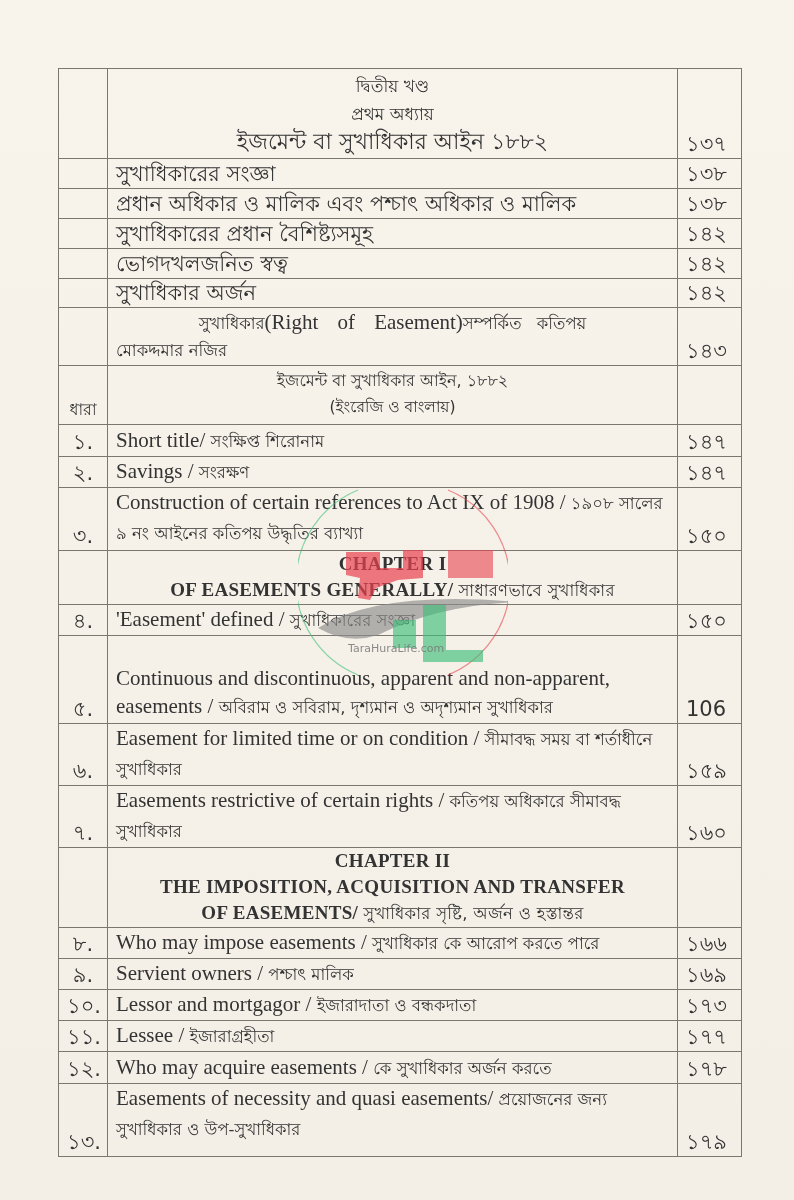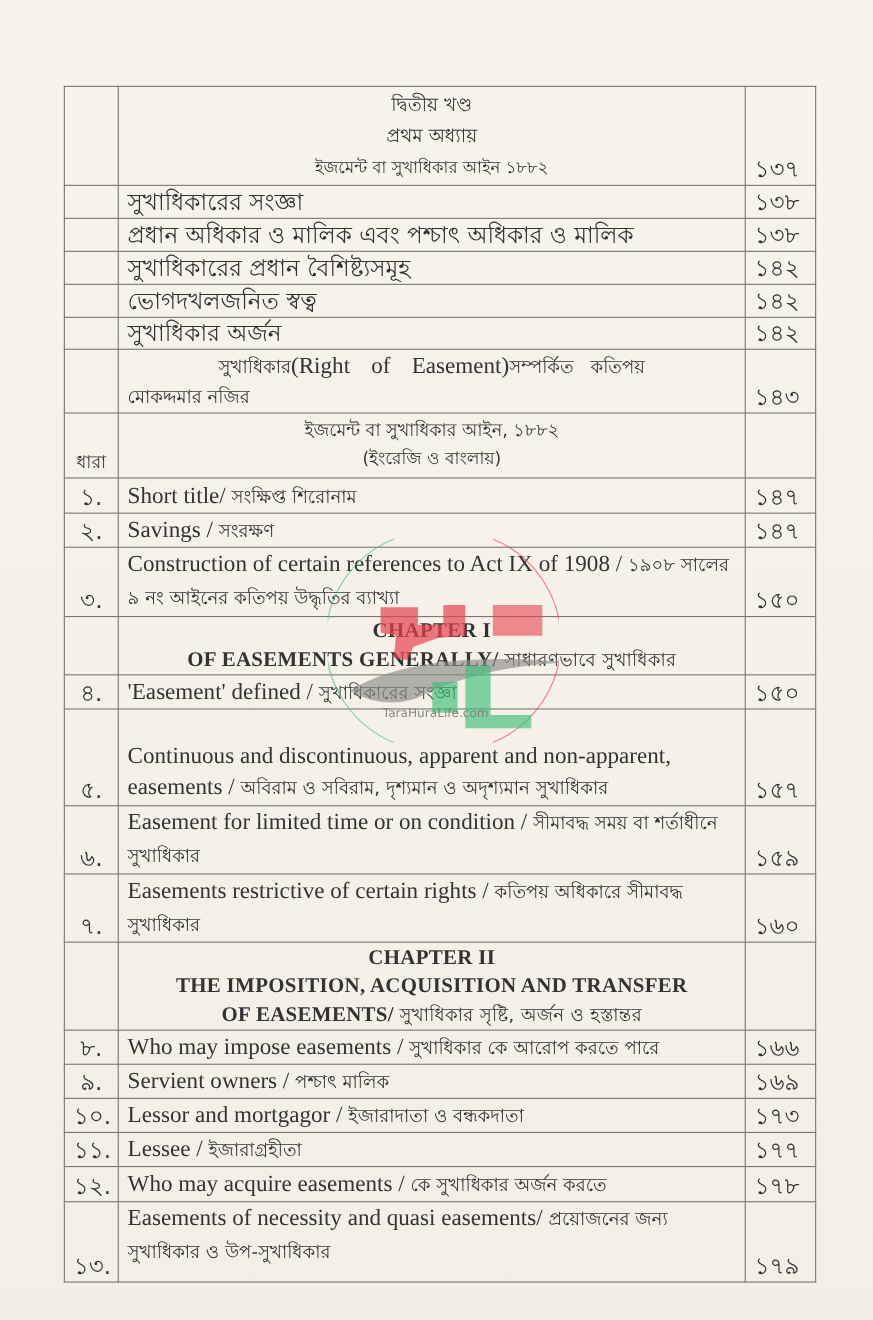--- a/index.html
+++ b/index.html
@@ -7,21 +7,21 @@
     width:794px; height:1200px; overflow:hidden; position:relative;
     background:#f7f3ea;
     font-family: "Liberation Serif", "DejaVu Serif", serif;
     color:#333;
   }
   .page-bg {
     position:absolute; inset:0;
     background: linear-gradient(180deg,#f8f4ec 0%,#f5f1e8 55%,#f3efe6 100%);
   }
   table.toc {
-    position:absolute; left:58px; top:78px;
+    position:absolute; left:58px; top:68px;
     width:683px; border-collapse:collapse; table-layout:fixed;
     z-index:2;
   }
   table.toc td {
     border:1.4px solid #7b776f; padding:0 8px; vertical-align:bottom;
     font-size:21px; line-height:28px;
   }
   col.c1 { width:49px; } col.c2 { width:570px; } col.c3 { width:64px; }
   td.num { text-align:center; vertical-align:top; padding:2px 4px 0; font-family:"DejaVu Sans",sans-serif; font-size:17px; }
   td.pg { text-align:left; vertical-align:bottom; padding:0 4px 3px; font-family:"DejaVu Sans",sans-serif; font-size:17px; }
@@ -48,21 +48,21 @@
       <col class="c2">
       <col class="c3">
     </colgroup>
   <tbody>
 
     <tr style="height:90px">
       <td></td>
       <td class="center" style="vertical-align:bottom;padding-bottom:2px">
         <span class="head-line">দ্বিতীয় খণ্ড</span>
         <span class="head-line">প্রথম অধ্যায়</span>
-        <span class="head-line" style="font-size:15px">ইজমেন্ট বা সুখাধিকার আইন ১৮৮২</span>
+        <span class="head-line" style="font-size:22px">ইজমেন্ট বা সুখাধিকার আইন ১৮৮২</span>
       </td>
       <td class="pg">১৩৭</td>
     </tr>
 
     <tr style="height:30px">
       <td></td>
       <td class="title bn">সুখাধিকারের সংজ্ঞা</td>
       <td class="pg">১৩৮</td>
     </tr>
     <tr style="height:30px">
@@ -133,21 +133,21 @@
     </tr>
 
     <tr style="height:30px">
       <td class="num">৪.</td>
       <td class="title"><span>'Easement' defined /</span> <span class="bn">সুখাধিকারের সংজ্ঞা</span></td>
       <td class="pg">১৫০</td>
     </tr>
     <tr style="height:88px">
       <td class="num">৫.</td>
       <td class="title justify" style="padding-bottom:1px"><span>Continuous and discontinuous, apparent and non-apparent, easements /</span> <span class="bn">অবিরাম ও সবিরাম, দৃশ্যমান ও অদৃশ্যমান সুখাধিকার</span></td>
-      <td class="pg">১৫৭</td>
+      <td class="pg">106</td>
     </tr>
     <tr style="height:59px">
       <td class="num">৬.</td>
       <td class="title justify" style="padding-bottom:1px"><span>Easement for limited time or on condition /</span> <span class="bn">সীমাবদ্ধ সময় বা শর্তাধীনে সুখাধিকার</span></td>
       <td class="pg">১৫৯</td>
     </tr>
     <tr style="height:61px">
       <td class="num">৭.</td>
       <td class="title justify" style="padding-bottom:1px"><span>Easements restrictive of certain rights /</span> <span class="bn">কতিপয় অধিকারে সীমাবদ্ধ সুখাধিকার</span></td>
       <td class="pg">১৬০</td>

